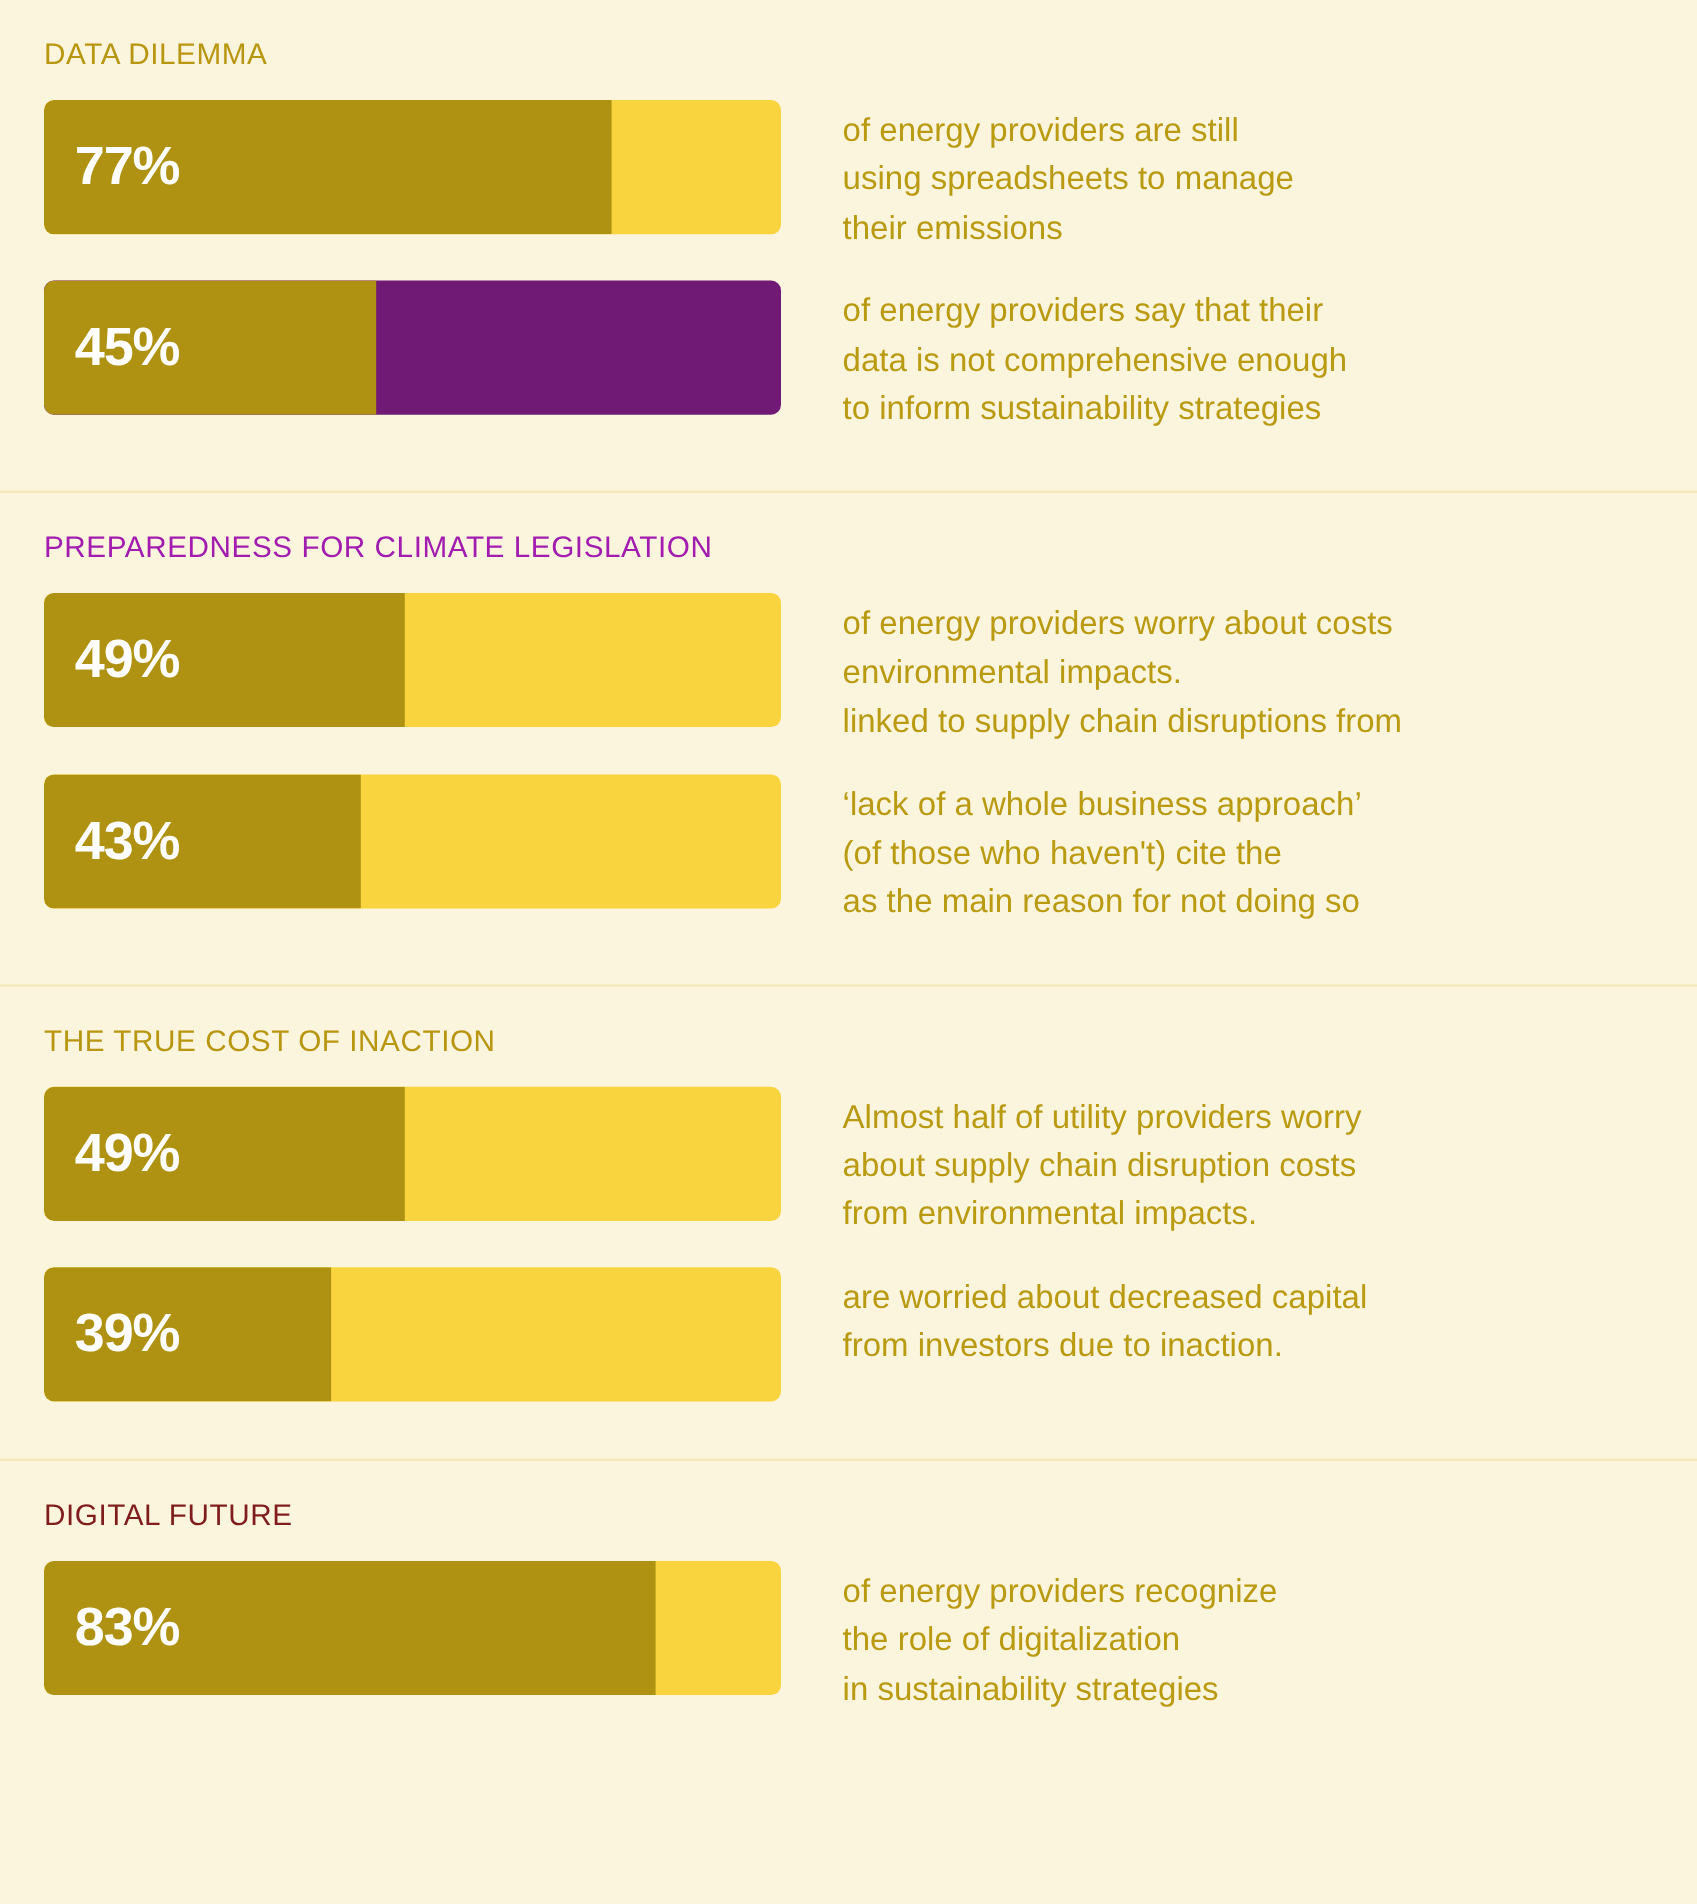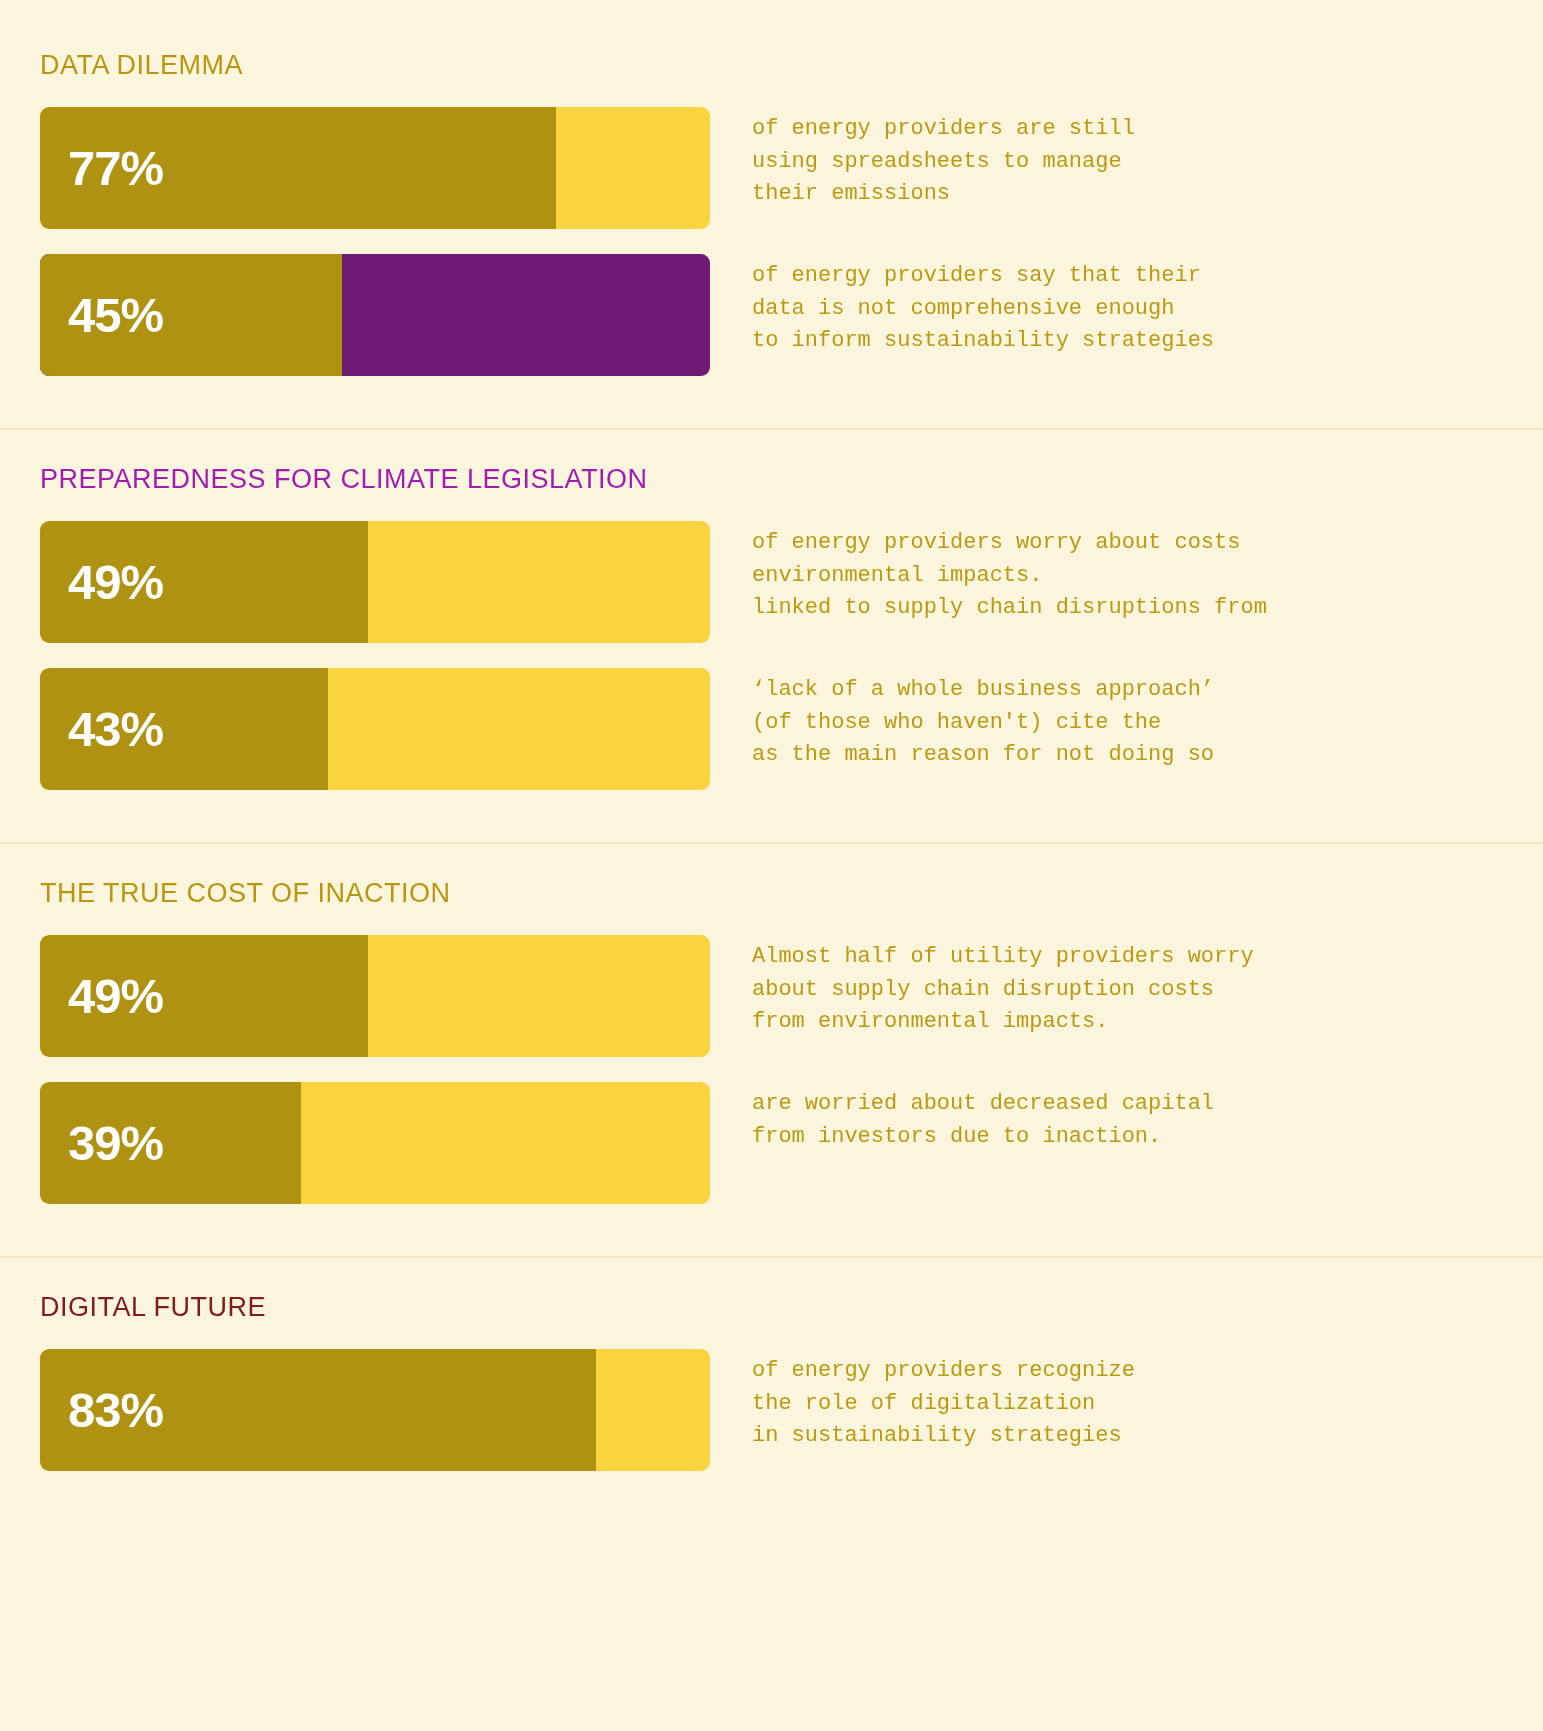--- a/index.html
+++ b/index.html
@@ -11,21 +11,21 @@
     height: 1731px;
     background: #FCF5DE;
     font-family: "Liberation Sans", sans-serif;
     overflow: hidden;
   }
   .infographic {
     width: 1543px;
     height: 1731px;
     position: relative;
     box-sizing: border-box;
-    padding: 16px 0 0 0;
+    padding: 0 0 0 0;
   }
   .section {
     position: relative;
     box-sizing: border-box;
   }
   .divider {
     height: 2px;
     background: #F4E7B8;
     width: 100%;
     margin: 0;
@@ -66,27 +66,27 @@
     top: 50%;
     transform: translateY(-50%);
     color: #FFFFFF;
     font-size: 49px;
     font-weight: 700;
     letter-spacing: -1px;
     line-height: 1;
     font-family: "Liberation Sans", sans-serif;
   }
   .stat-text {
-    margin-left: 42px;
+    margin-left: 56px;
     color: #BA9A10;
-    font-size: 22px;
+    font-size: 30px;
     line-height: 1.48;
     padding-top: 6px;
     max-width: 640px;
-    font-family: Liberation Mono, monospace;
+    font-family: Liberation Sans, sans-serif;
   }
   .stat-text .line {
     display: block;
     white-space: nowrap;
   }
 
   
   .sec-pad-top { height: 34px; }
   .gap-title-bar { height: 26px; }
   .gap-bars { height: 25px; }

